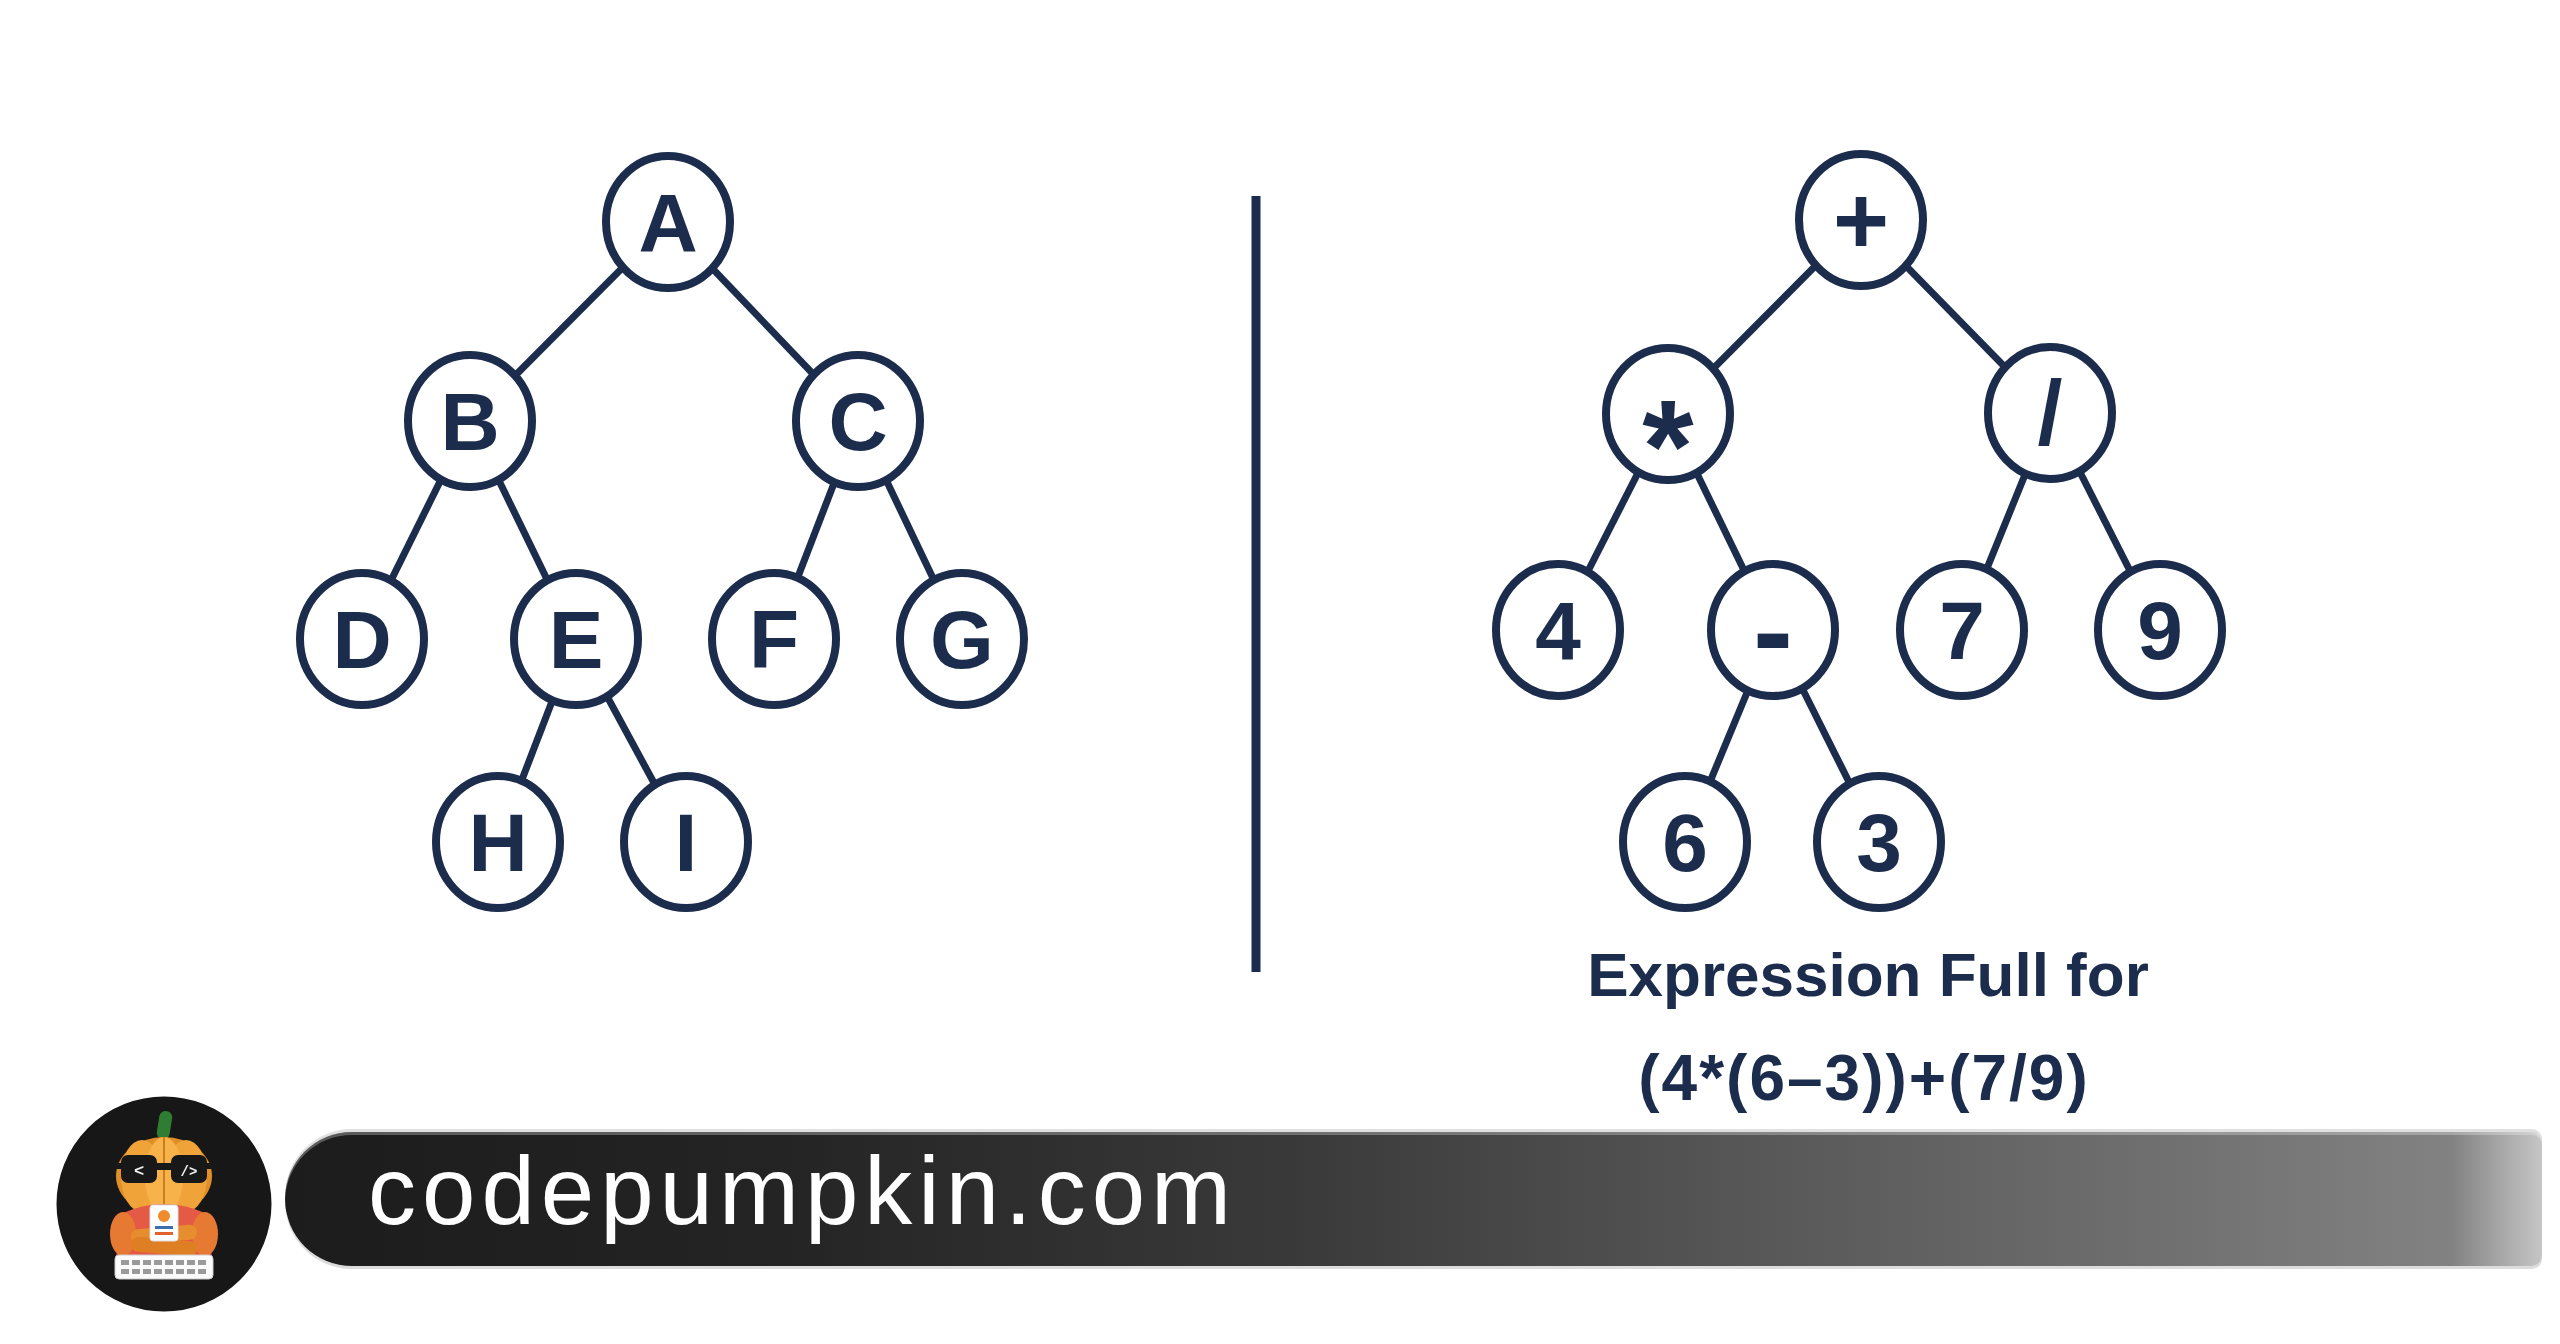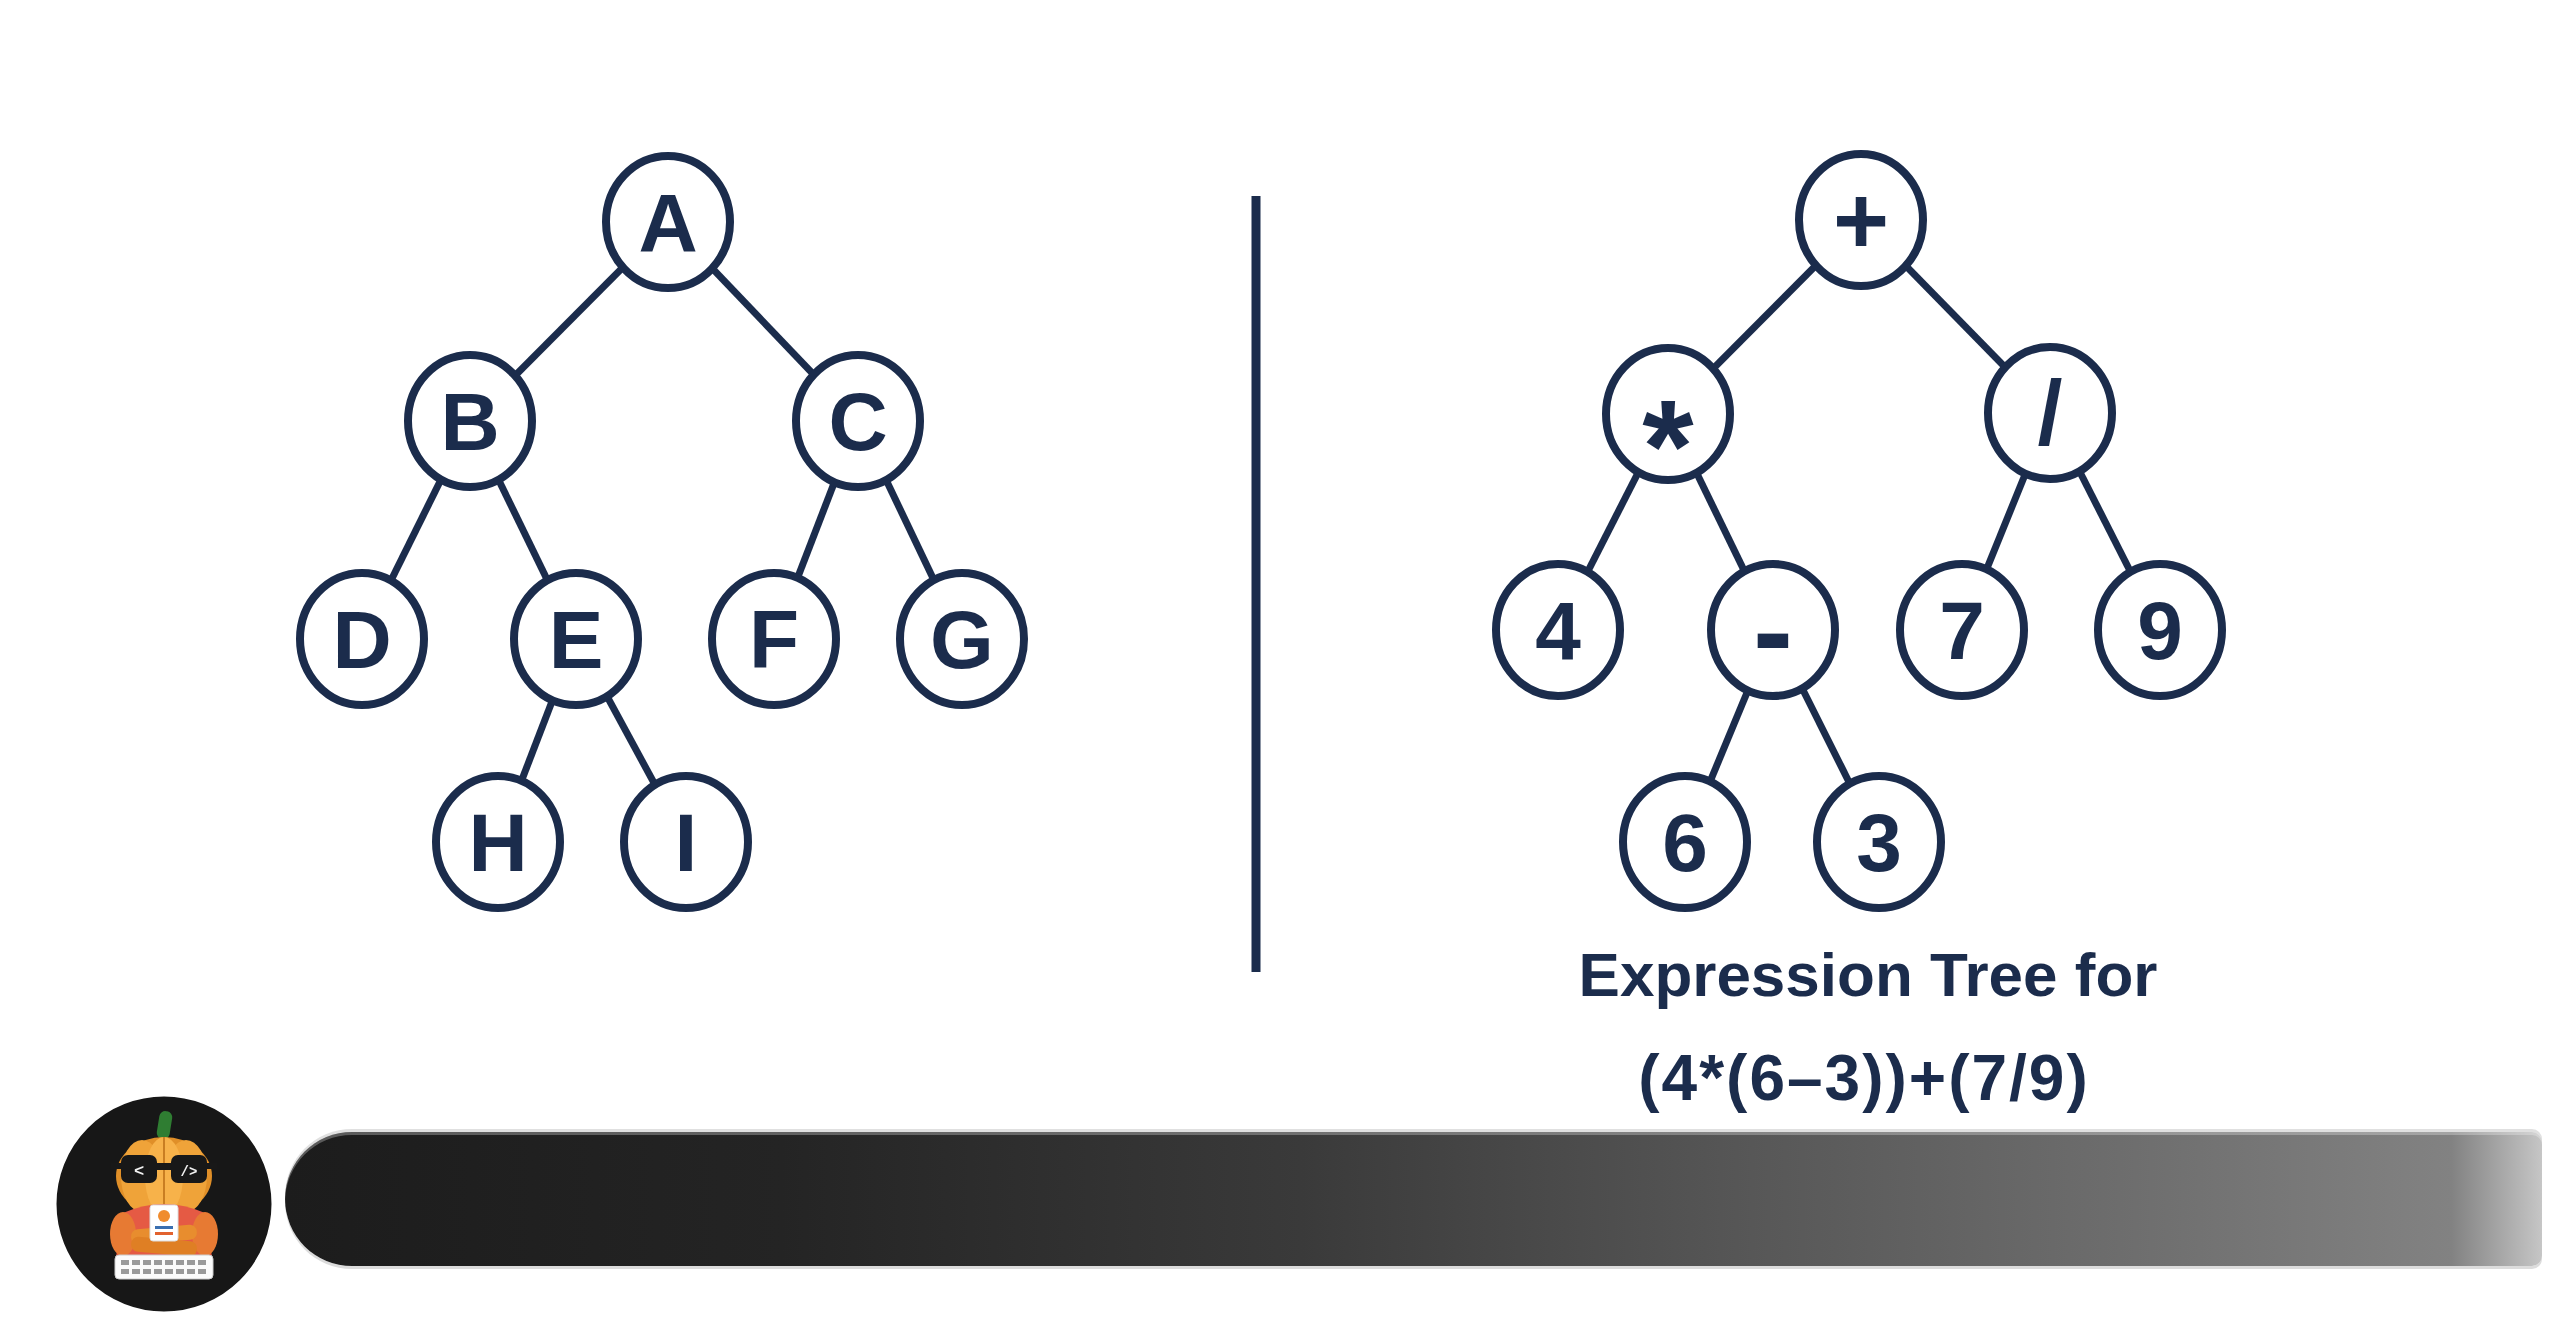--- a/index.html
+++ b/index.html
@@ -83,25 +83,26 @@
         <text x="1962" y="630" text-anchor="middle" dominant-baseline="central" font-size="82" fill="#1b2c4c" class="node-label">7</text>
         <ellipse cx="2160" cy="630" rx="62" ry="66" fill="#ffffff" stroke="#1b2c4c" stroke-width="8"></ellipse>
         <text x="2160" y="630" text-anchor="middle" dominant-baseline="central" font-size="82" fill="#1b2c4c" class="node-label">9</text>
         <ellipse cx="1685" cy="842" rx="62" ry="66" fill="#ffffff" stroke="#1b2c4c" stroke-width="8"></ellipse>
         <text x="1685" y="842" text-anchor="middle" dominant-baseline="central" font-size="82" fill="#1b2c4c" class="node-label">6</text>
         <ellipse cx="1879" cy="842" rx="62" ry="66" fill="#ffffff" stroke="#1b2c4c" stroke-width="8"></ellipse>
         <text x="1879" y="842" text-anchor="middle" dominant-baseline="central" font-size="82" fill="#1b2c4c" class="node-label">3</text>
       </g>
     </svg>
 
-  <div id="caption-1" class="caption-line">Expression Tree for</div>
+  <div id="caption-1" class="caption-line">Expression Full for</div>
   <div id="caption-2" class="caption-line">(4*(6–3))+(7/9)</div>
 
   <div id="footer-bar"></div>
 
+  <div id="footer-domain">codepumpkin.com</div>
 
   <svg id="logo" viewBox="0 0 250 250" xmlns="http://www.w3.org/2000/svg">
     <circle cx="125" cy="125" r="112" fill="#171717" stroke="#ffffff" stroke-width="9"></circle>
     <g>
       <rect x="119" y="32" width="13" height="28" rx="6" fill="#2f7d32" transform="rotate(9 125 46)"></rect>
       <ellipse cx="125" cy="97" rx="48" ry="39" fill="#e08f28"></ellipse>
       <ellipse cx="103" cy="97" rx="21" ry="36" fill="#efa339"></ellipse>
       <ellipse cx="147" cy="97" rx="21" ry="36" fill="#efa339"></ellipse>
       <ellipse cx="125" cy="97" rx="19" ry="39" fill="#f7b24a"></ellipse>
       <path d="M125,58 v78" stroke="#c97e22" stroke-width="2" fill="none"></path>

